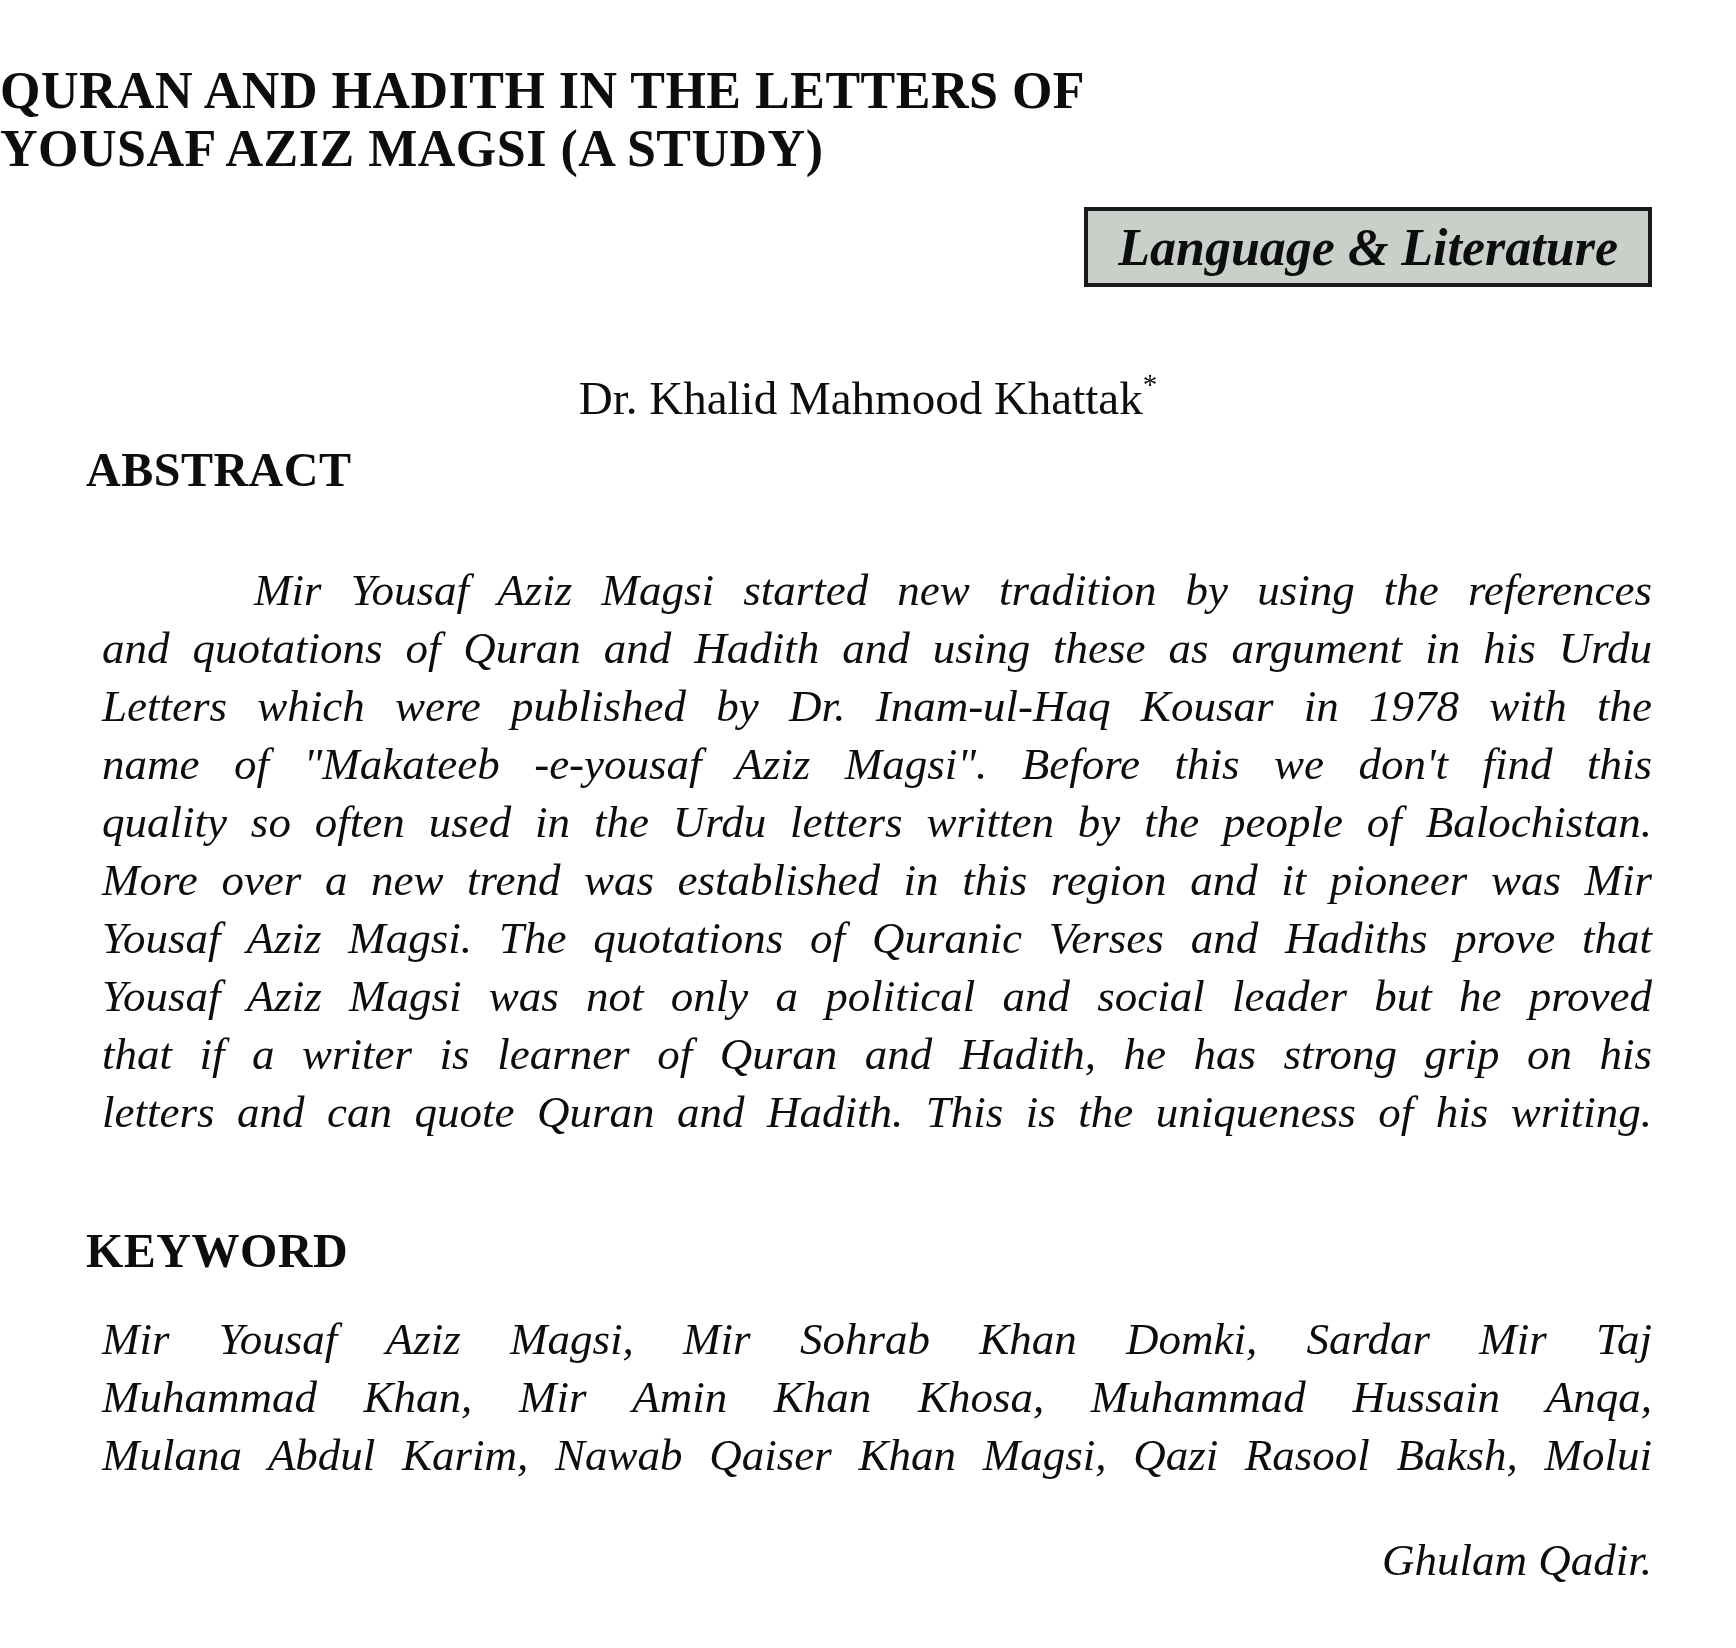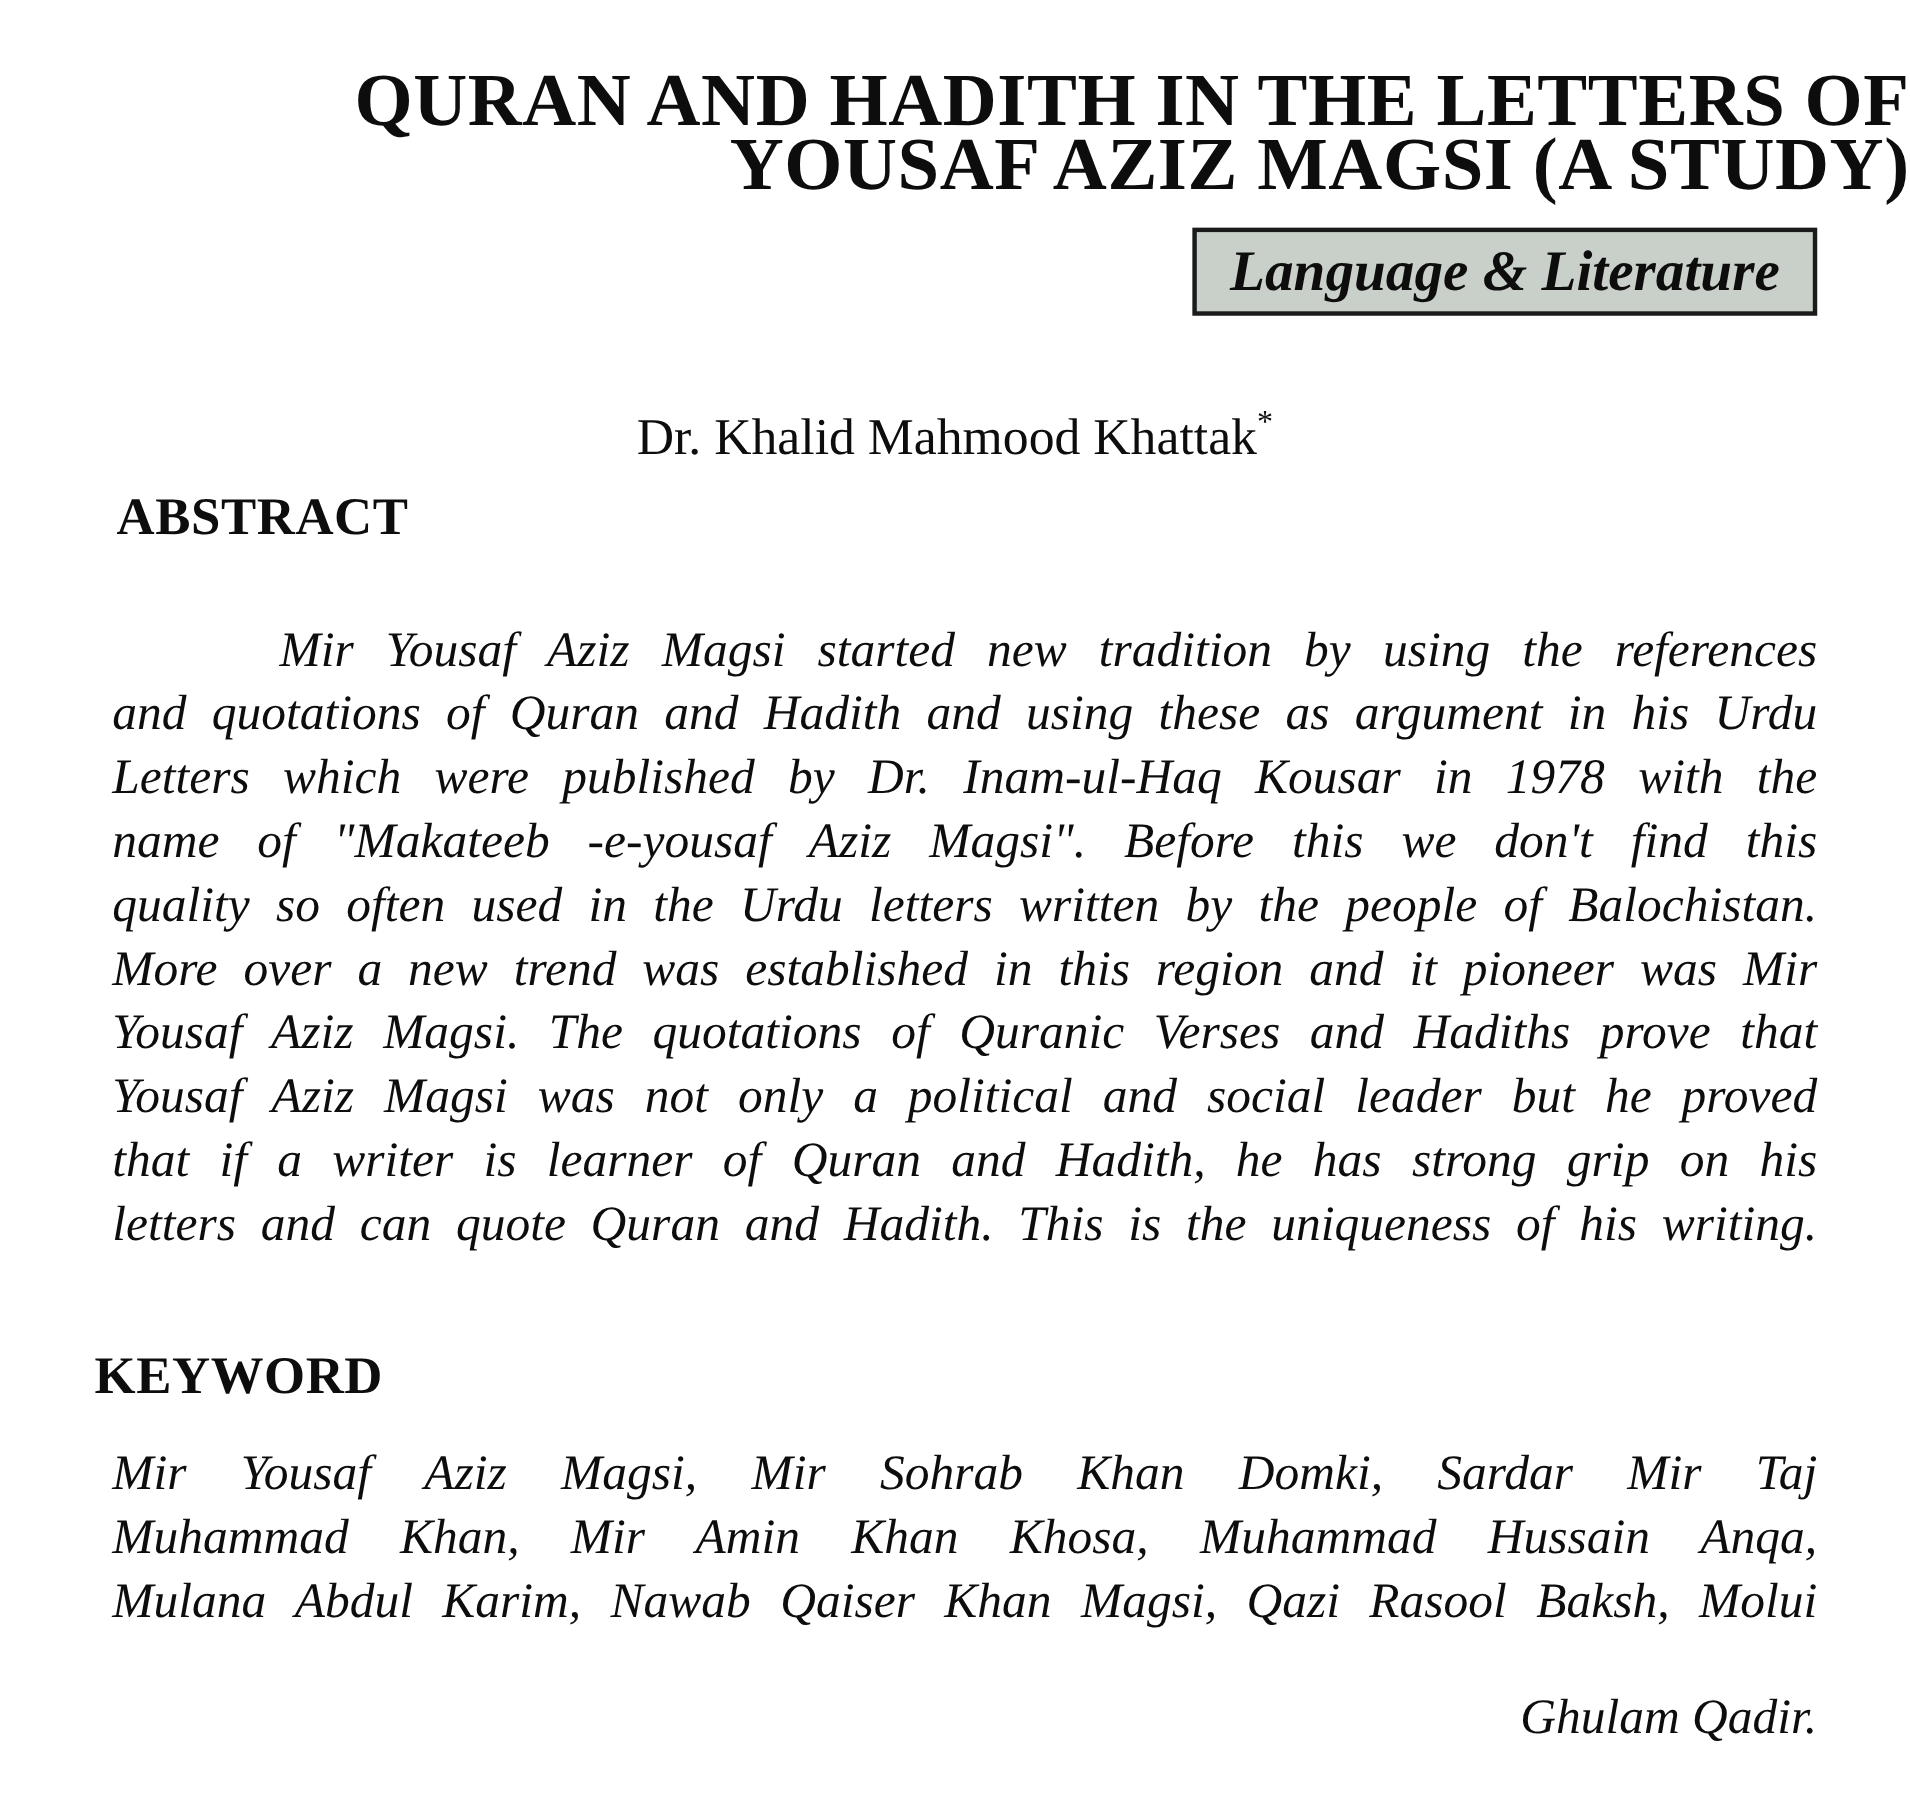--- a/index.html
+++ b/index.html
@@ -8,23 +8,23 @@
     background: #ffffff;
     color: #0d0d0d;
     font-family: "Liberation Serif", serif;
     position: relative;
     overflow: hidden;
   }
   .page { position: absolute; inset: 0; background: #ffffff; }
 
   .title {
     position: absolute; top: 62px; left: 0; width: 100%;
-    text-align: right;
+    text-align: left;
     font-weight: bold;
-    font-size: 68px;
+    font-size: 52px;
     line-height: 58px;
     letter-spacing: 0.5px;
     white-space: nowrap;
   }
 
   .banner {
     position: absolute; top: 207px; right: 84px; height: 80px;
     box-sizing: border-box;
     border: 4px solid #1b1b1b;
     background: #c9d0ca;
@@ -48,21 +48,21 @@
     position: relative; top: -0.1em;
   }
 
   .h {
     position: absolute; left: 86px; margin: 0;
     font-weight: bold;
     font-size: 48px;
     line-height: 48px;
     letter-spacing: 0.5px;
   }
-  .abstract-h { top: 446px; margin-left: 20px; }
+  .abstract-h { top: 446px; }
   .keyword-h  { top: 1227px; }
 
   .para {
     position: absolute; left: 86px; width: 1566px;
     font-style: italic;
     font-size: 45px;
     line-height: 58px;
   }
   .abstract-body { top: 561px; }
   .keywords-body { top: 1310px; }

